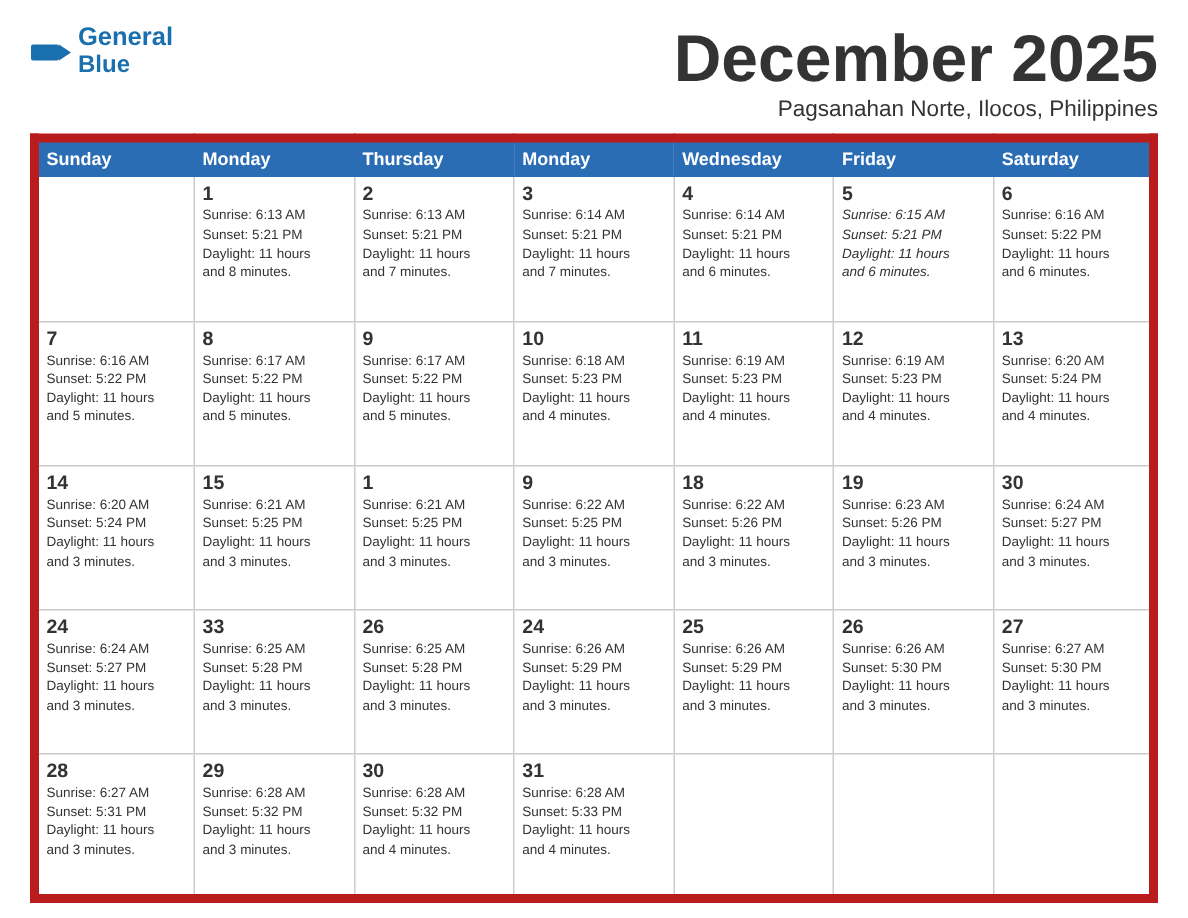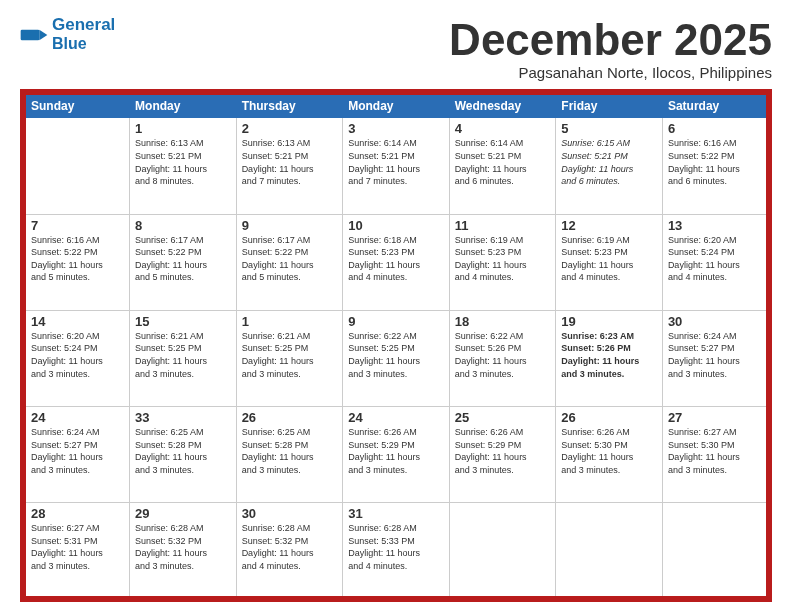--- a/index.html
+++ b/index.html
@@ -258,21 +258,21 @@
           </td>
           <td>
             <span class="day-num">18</span>
             <div class="day-info" style="white-space: pre-line;">Sunrise: 6:22 AM
 Sunset: 5:26 PM
 Daylight: 11 hours
 and 3 minutes.</div>
           </td>
           <td>
             <span class="day-num">19</span>
-            <div class="day-info" style="white-space: pre-line; font-weight: bold;">Sunrise: 6:23 AM
+            <div class="day-info" style="white-space: pre-line;">Sunrise: 6:23 AM
 Sunset: 5:26 PM
 Daylight: 11 hours
 and 3 minutes.</div>
           </td>
           <td>
             <span class="day-num">30</span>
             <div class="day-info" style="white-space: pre-line;">Sunrise: 6:24 AM
 Sunset: 5:27 PM
 Daylight: 11 hours
 and 3 minutes.</div>

